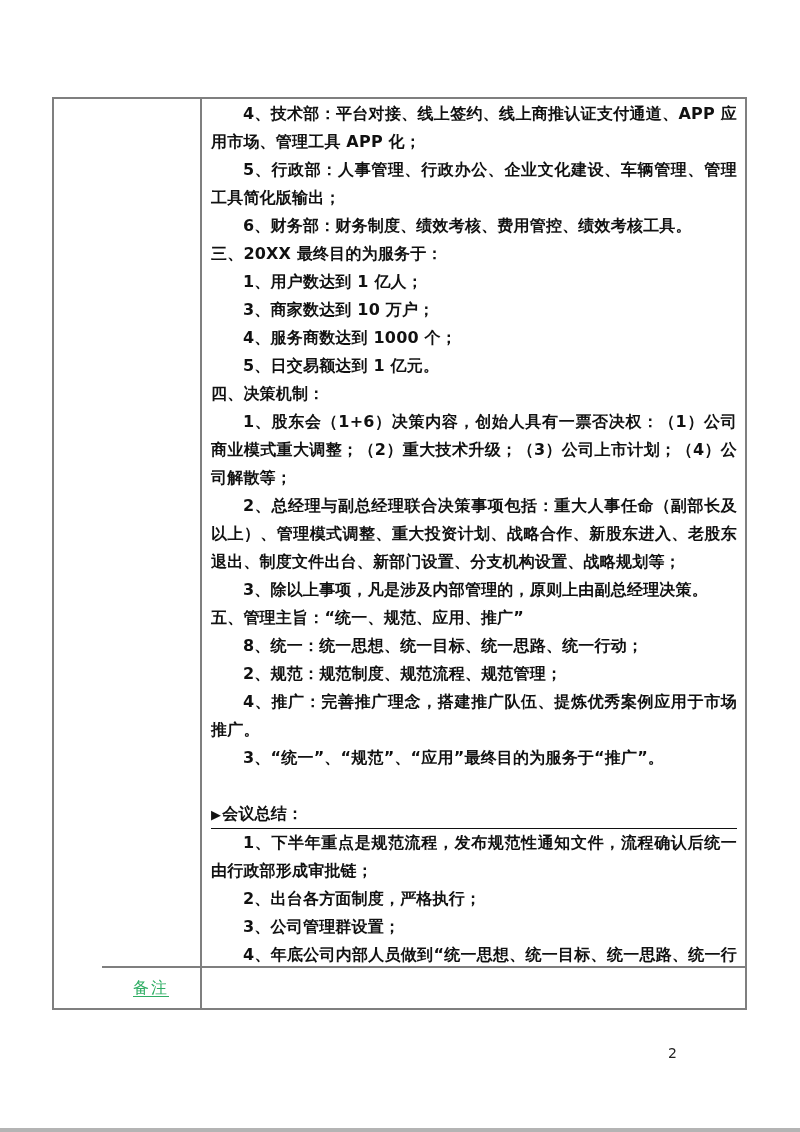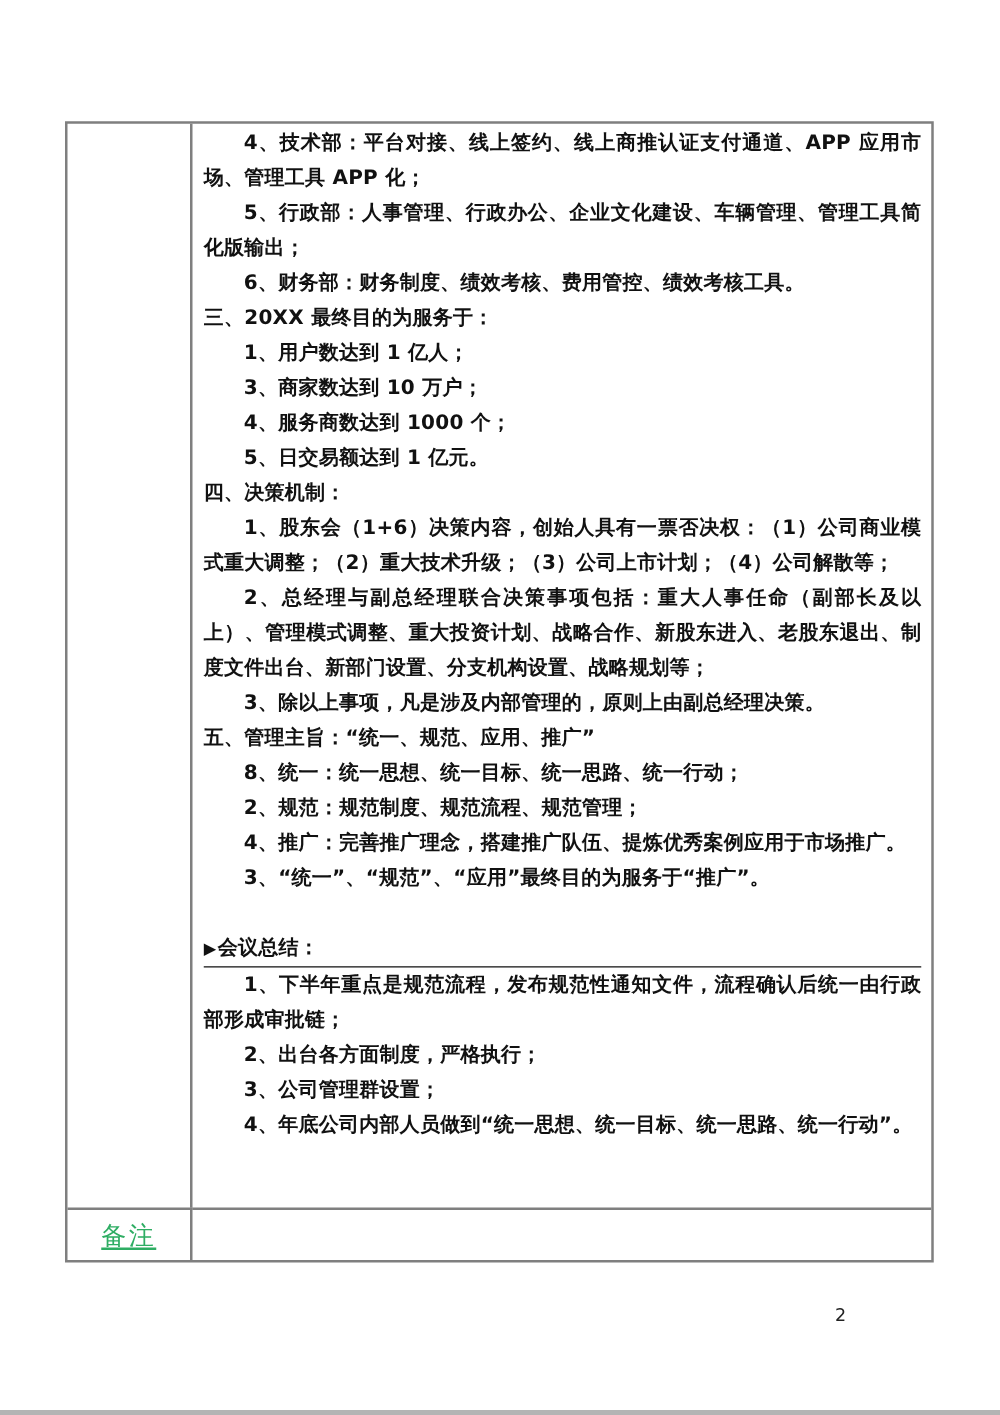--- a/index.html
+++ b/index.html
@@ -18,20 +18,21 @@
     color:var(--text);
   }
   .doc-table{
     position:absolute;left:52px;top:97px;width:695px;
     display:grid;
     grid-template-columns:100px 1fr;
     grid-template-rows:867px 42px;
     border:2px solid var(--border);
     box-sizing:border-box;
     background:#ffffff;
+    padding-left:48px;
   }
   .cell{box-sizing:border-box;overflow:hidden;}
   .cell-left{border-right:2px solid var(--border);}
   .row2{border-top:2px solid var(--border);}
   .content-cell{
     padding:1px 8px 0 9px;
     font-size:16px;
     font-weight:700;
     line-height:28px;
     letter-spacing:0.2px;
@@ -51,21 +52,21 @@
   }
   .summary-marker{
     font-size:13px;
     margin-right:1px;
   }
   .remark-cell{
     display:flex;align-items:center;justify-content:center;
   }
   .remark-label{
     font-family:Liberation Mono, monospace;
-    font-size:20px;
+    font-size:16px;
     color:var(--remark-green);
     text-decoration:underline;
     text-underline-offset:3px;
     letter-spacing:2px;
   }
   .page-number{
     position:absolute;
     left:668px;top:1045px;
     font-size:14px;
     color:#222222;

